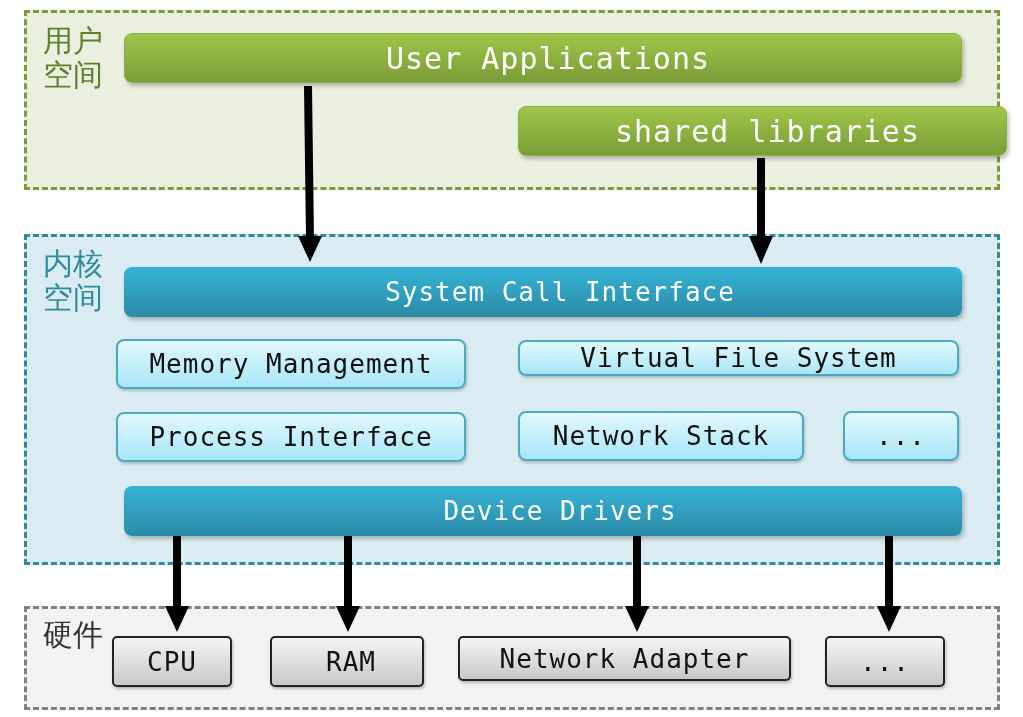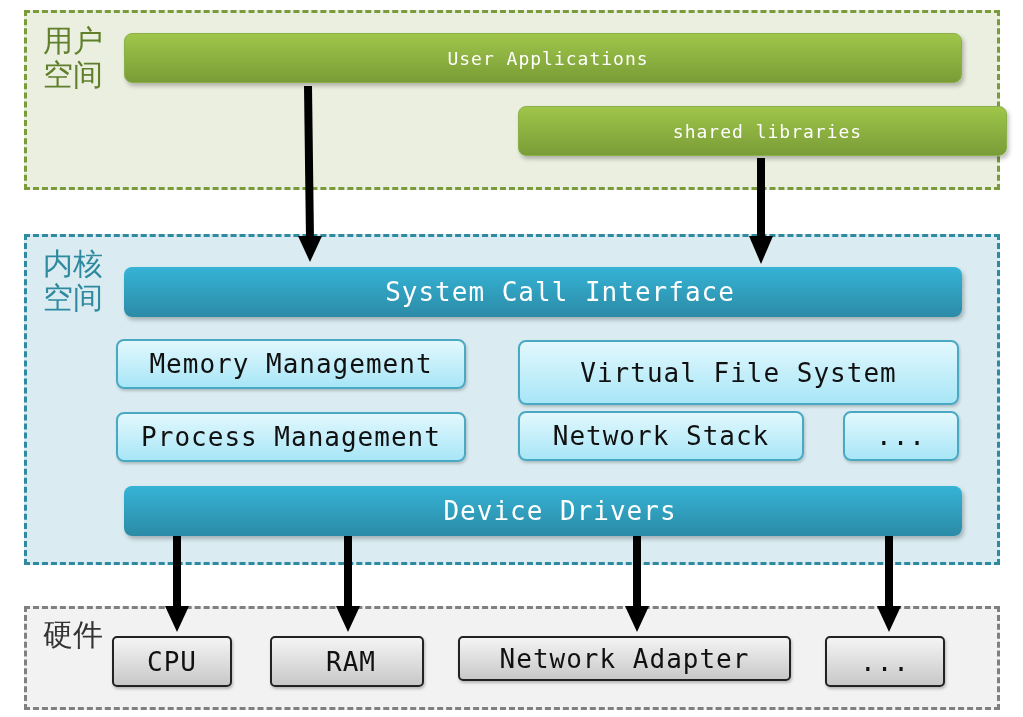--- a/index.html
+++ b/index.html
@@ -9,21 +9,21 @@
   .region-user { left: 24px; top: 10px; width: 976px; height: 180px; background: #ebefe0; border: 3px dashed #7a9a3c; }
   .region-kernel { left: 24px; top: 234px; width: 976px; height: 331px; background: #daecf2; border: 3px dashed #2f8aa0; }
   .region-hw { left: 24px; top: 606px; width: 976px; height: 104px; background: #f2f2f2; border: 3px dashed #808080; }
   .region-label { position: absolute; font-family: "DejaVu Sans", sans-serif; font-size: 30px; line-height: 34px; }
   .lbl-user { left: 43px; top: 24px; color: #5f7f2a; width: 70px; }
   .lbl-kernel { left: 43px; top: 247px; color: #2f8aa0; width: 70px; }
   .lbl-hw { left: 43px; top: 618px; color: #333333; width: 80px; }
 
   .box { position: absolute; box-sizing: border-box; display: flex; align-items: center; justify-content: center;
          border-radius: 8px; white-space: pre; }
-  .green { background: linear-gradient(#9fc64a, #7a9c37); color: #ffffff; font-size: 18px; letter-spacing: 1px;
+  .green { background: linear-gradient(#9fc64a, #7a9c37); color: #ffffff; font-size: 30px; letter-spacing: 1px;
            box-shadow: 2px 3px 4px rgba(0,0,0,0.25); border: 1px solid #8bb04a; padding-left: 10px; }
   .blue { background: linear-gradient(#36b3d6, #2b8ba6); color: #ffffff; font-size: 26px; letter-spacing: 1px;
           box-shadow: 2px 3px 4px rgba(0,0,0,0.25); padding-left: 34px; }
   .light { background: linear-gradient(#e2f8fd, #a8e6f7); color: #111111; font-size: 26px; letter-spacing: 1px;
            border: 2px solid #4aa9c2; box-shadow: 1px 2px 3px rgba(0,0,0,0.2); }
   .gray { background: linear-gradient(#f4f4f4, #c8c8c8); color: #111111; font-size: 26px; letter-spacing: 1px;
           border: 2px solid #222222; border-radius: 5px; box-shadow: 1px 2px 3px rgba(0,0,0,0.25); }
 
   svg.arrows { position: absolute; left: 0; top: 0; width: 1023px; height: 717px; pointer-events: none; }
 </style>
@@ -38,22 +38,22 @@
 空间</div>
 <div class="region-label lbl-kernel" style="white-space:pre-line">内核
 空间</div>
 <div class="region-label lbl-hw">硬件</div>
 
 <div class="box green" style="left:124px;top:33px;width:838px;height:50px;">User Applications</div>
 <div class="box green" style="left:518px;top:106px;width:489px;height:50px;">shared libraries</div>
 
 <div class="box blue" style="left:124px;top:267px;width:838px;height:50px;">System Call Interface</div>
 <div class="box light" style="left:116px;top:339px;width:350px;height:50px;">Memory Management</div>
-<div class="box light" style="left:518px;top:340px;width:441px;height:65px;">Virtual File System</div>
-<div class="box light" style="left:116px;top:412px;width:350px;height:50px;">Process Management</div>
+<div class="box light" style="left:518px;top:340px;width:441px;height:36px;">Virtual File System</div>
+<div class="box light" style="left:116px;top:412px;width:350px;height:50px;">Process Interface</div>
 <div class="box light" style="left:518px;top:411px;width:286px;height:50px;">Network Stack</div>
 <div class="box light" style="left:843px;top:411px;width:116px;height:50px;">...</div>
 <div class="box blue" style="left:124px;top:486px;width:838px;height:50px;">Device Drivers</div>
 
 <div class="box gray" style="left:112px;top:636px;width:120px;height:51px;">CPU</div>
 <div class="box gray" style="left:270px;top:636px;width:154px;height:51px;padding-left:8px;">RAM</div>
 <div class="box gray" style="left:458px;top:636px;width:333px;height:45px;">Network Adapter</div>
 <div class="box gray" style="left:825px;top:636px;width:120px;height:51px;">...</div>
 
 <svg class="arrows" viewBox="0 0 1023 717">

